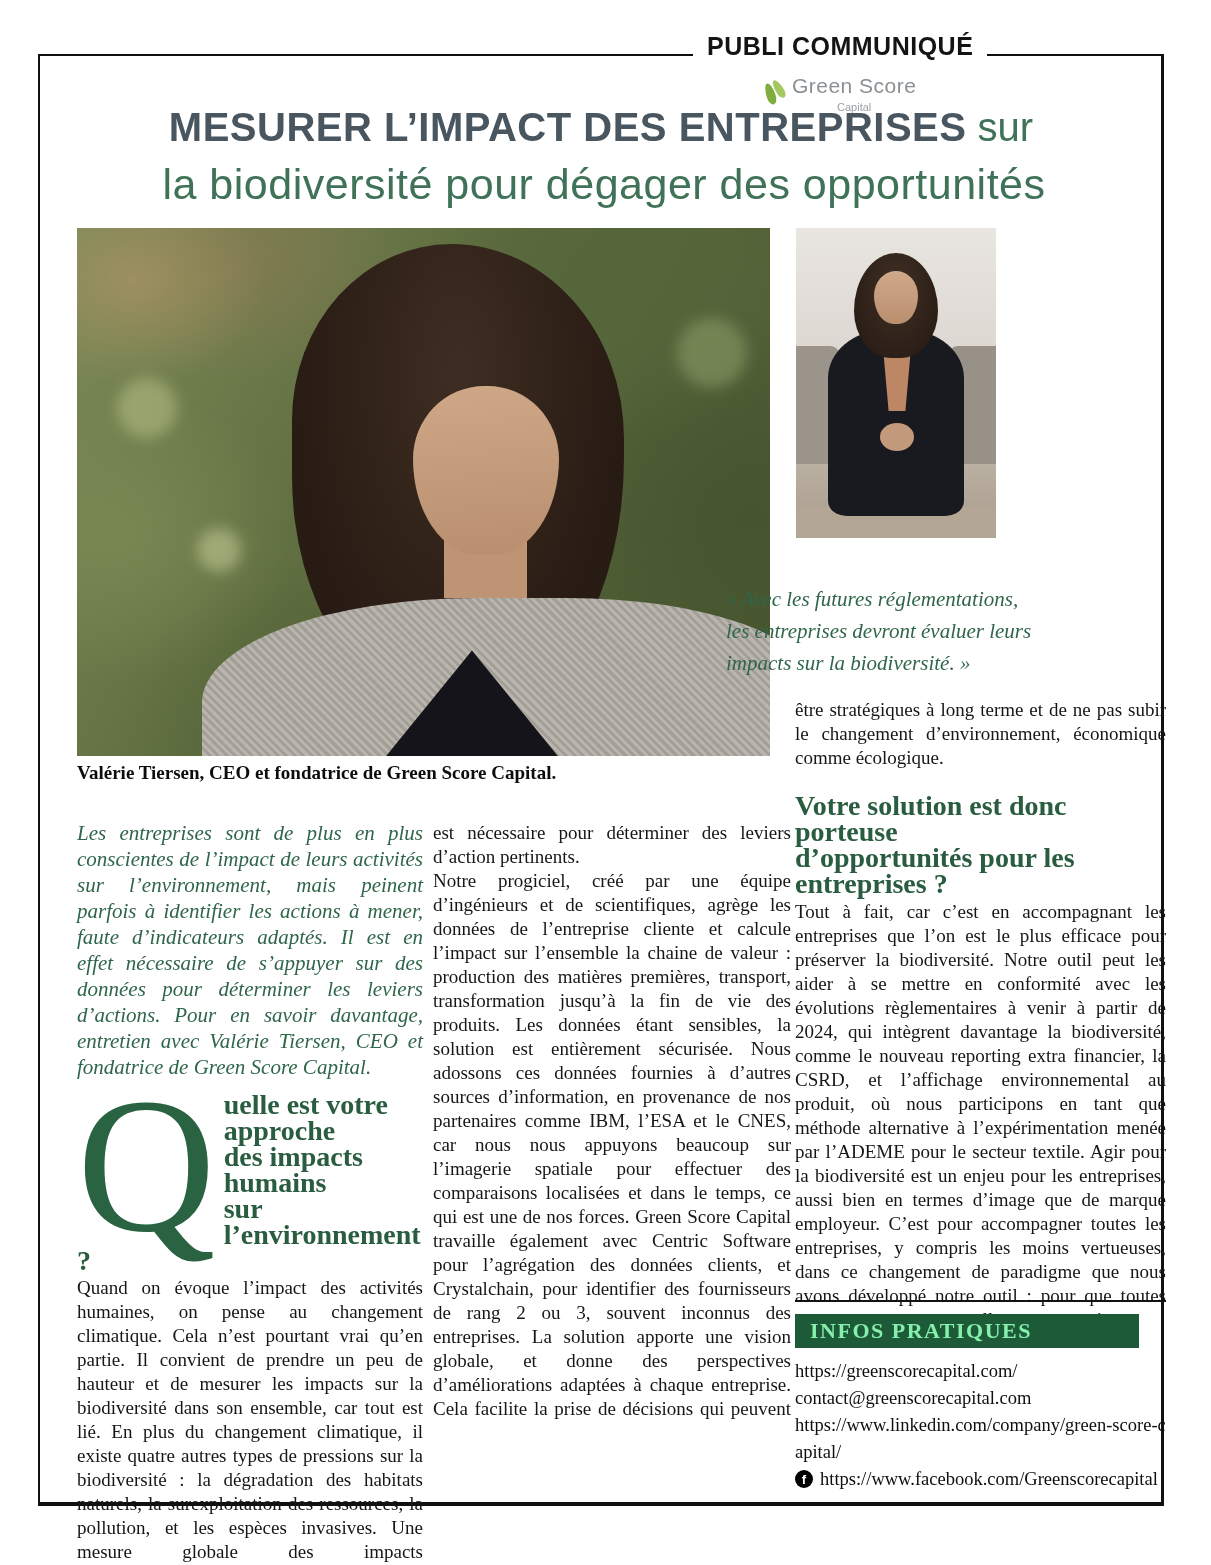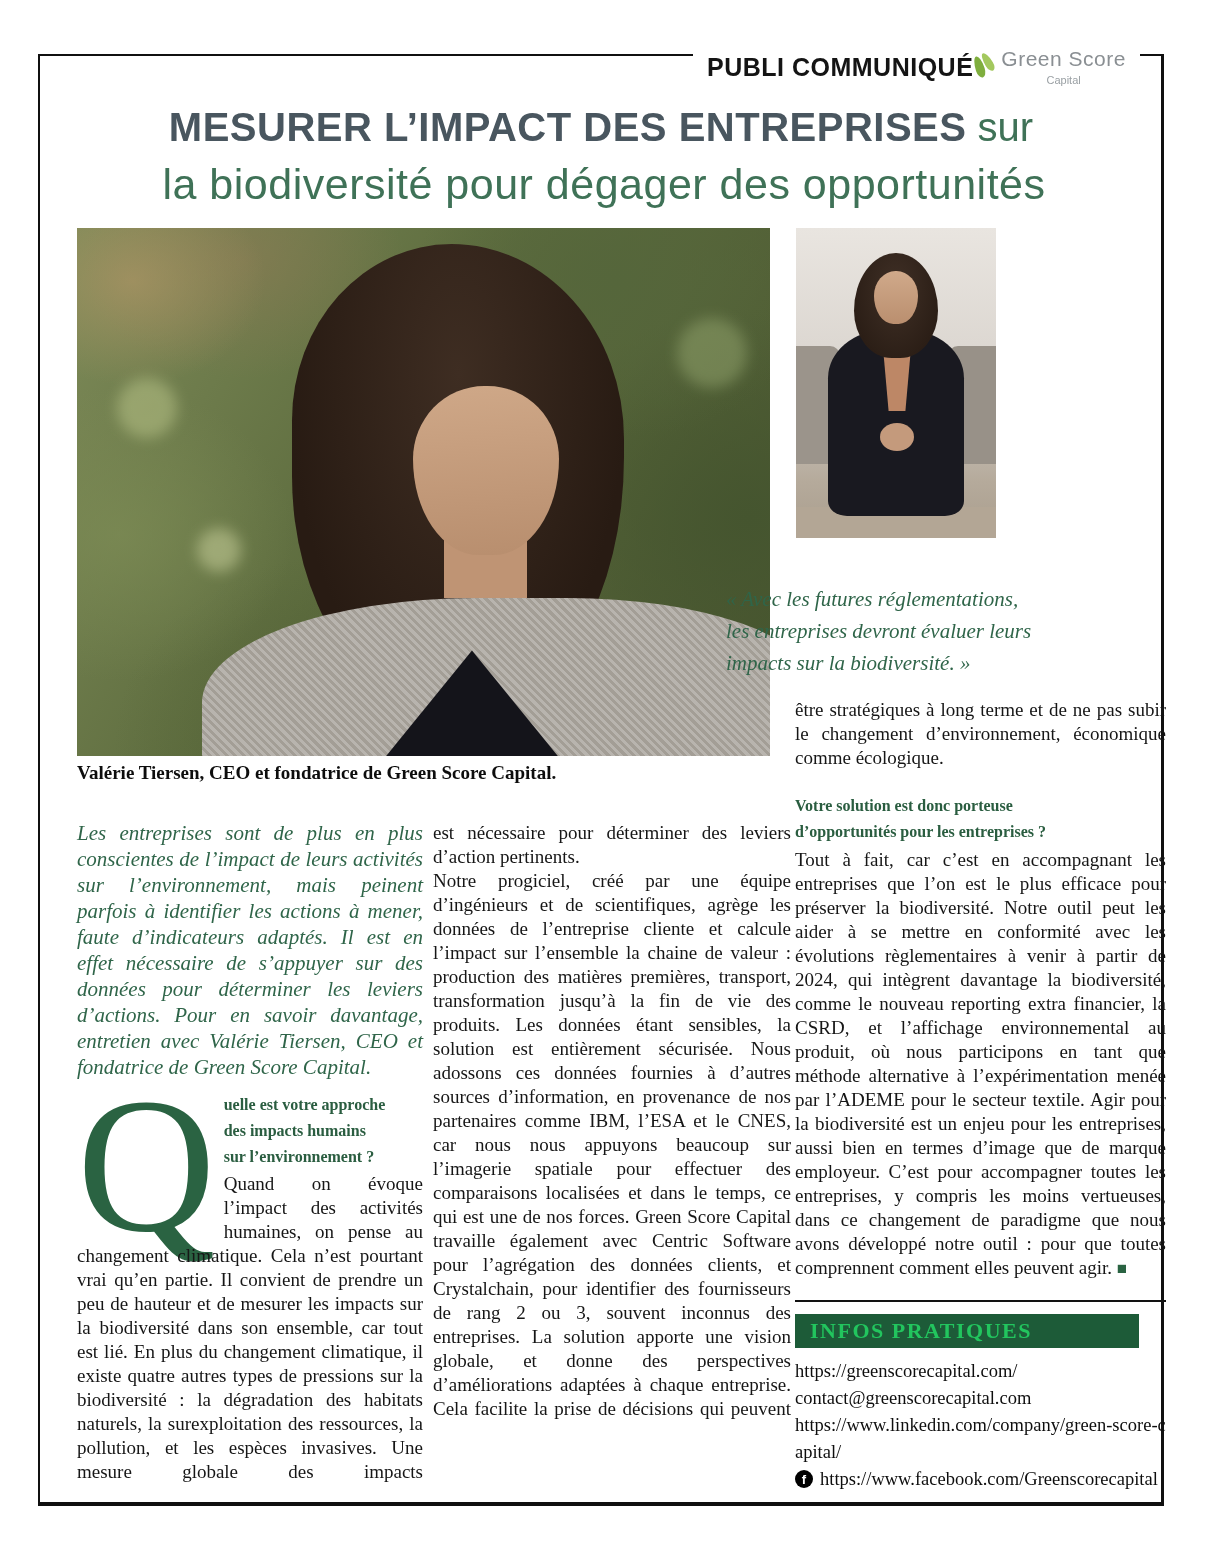--- a/index.html
+++ b/index.html
@@ -10,22 +10,22 @@
   *{margin:0;padding:0;box-sizing:border-box;}
   html,body{background:#fff;}
   body{width:1211px;height:1565px;position:relative;overflow:hidden;
        font-family:"Liberation Serif", serif; color:var(--body-text);}
   .abs{position:absolute;}
   .pre{white-space:pre-line;}
 
   
   .page-frame{left:38px;top:54px;width:1126px;height:1452px;
     border:2px solid var(--frame);border-right-width:3px;border-bottom-width:4px;}
-  .kicker-box{top:44px;left:693px;height:46px;background:#fff;z-index:3;
-    display:flex;align-items:center;padding:0 14px;}
+  .kicker-box{top:32px;left:693px;height:46px;background:#fff;z-index:3;
+    display:flex;align-items:center;padding:0 14px;gap:14px;flex-direction:column;}
   .kicker{font-family:"Liberation Sans",sans-serif;font-weight:800;
     font-size:25px;letter-spacing:.5px;color:#141414;}
   .brand{display:flex;align-items:center;gap:6px;}
   .leaf-wrap{position:relative;width:22px;height:30px;}
   .leaf{position:absolute;background:#7fae3e;width:9px;height:22px;
     border-radius:50% 50% 50% 50%/62% 62% 38% 38%;}
   .leaf.l1{left:2px;top:4px;transform:rotate(-18deg);}
   .leaf.l2{left:11px;top:0;width:8px;height:20px;background:#a3c85e;transform:rotate(-32deg);}
   .brand-text{display:flex;flex-direction:column;align-items:center;line-height:1;}
   .brand-name{font-family:"Liberation Sans",sans-serif;font-size:21px;color:#8a8f93;letter-spacing:.5px;}
@@ -94,31 +94,31 @@
   .col p{text-align:justify;}
   .col1{left:77px;top:820px;width:346px;}
   .col2{left:433px;top:821px;width:358px;}
   .col3{left:795px;top:698px;width:371px;}
   .intro{font-style:italic;color:var(--intro-green);font-size:21px;line-height:26px;
     text-align:left;}
   .qa{margin-top:12px;}
   .dropcap{float:left;font-size:192px;line-height:128px;color:#2a6342;
     margin:10px 8px 0 0;font-family:"Liberation Serif",serif;}
   h3.q{font-family:"Liberation Serif",serif;color:var(--heading-green);
-    font-size:16px;line-height:26px;font-weight:700;text-align:left;}
+    font-size:28px;line-height:26px;font-weight:700;text-align:left;}
   .q1h{margin:4px 0 2px;}
   .q2h{margin:25px 0 3px;}
   .q3h{margin:23px 0 3px;}
   .cont-end{text-align-last:justify;}
   .end-mark{color:#2a6342;font-size:17px;}
 
   
   .infos-rule{left:795px;top:1300px;width:371px;height:2px;background:#121212;}
   .infos-bar{left:795px;top:1314px;width:344px;height:34px;background:var(--bar-green);
-    color:#22c55e;display:flex;align-items:center;padding-left:15px;
+    color:#86efac;display:flex;align-items:center;padding-left:15px;
     font-weight:700;font-size:22px;letter-spacing:1.5px;}
   .infos-links{left:795px;top:1358px;width:372px;font-size:18.5px;line-height:27px;color:#0e0e0e;}
   .link-row{display:flex;align-items:flex-start;gap:7px;word-break:break-all;}
   .sicon{flex:0 0 auto;width:18px;height:18px;border-radius:50%;background:#000;color:#fff;
     display:inline-flex;align-items:center;justify-content:center;margin-top:4px;
     font-family:"Liberation Sans",sans-serif;font-weight:700;font-size:13px;}
   .sicon svg{width:11px;height:11px;fill:#fff;}
 </style>
 </head>
 <body>

